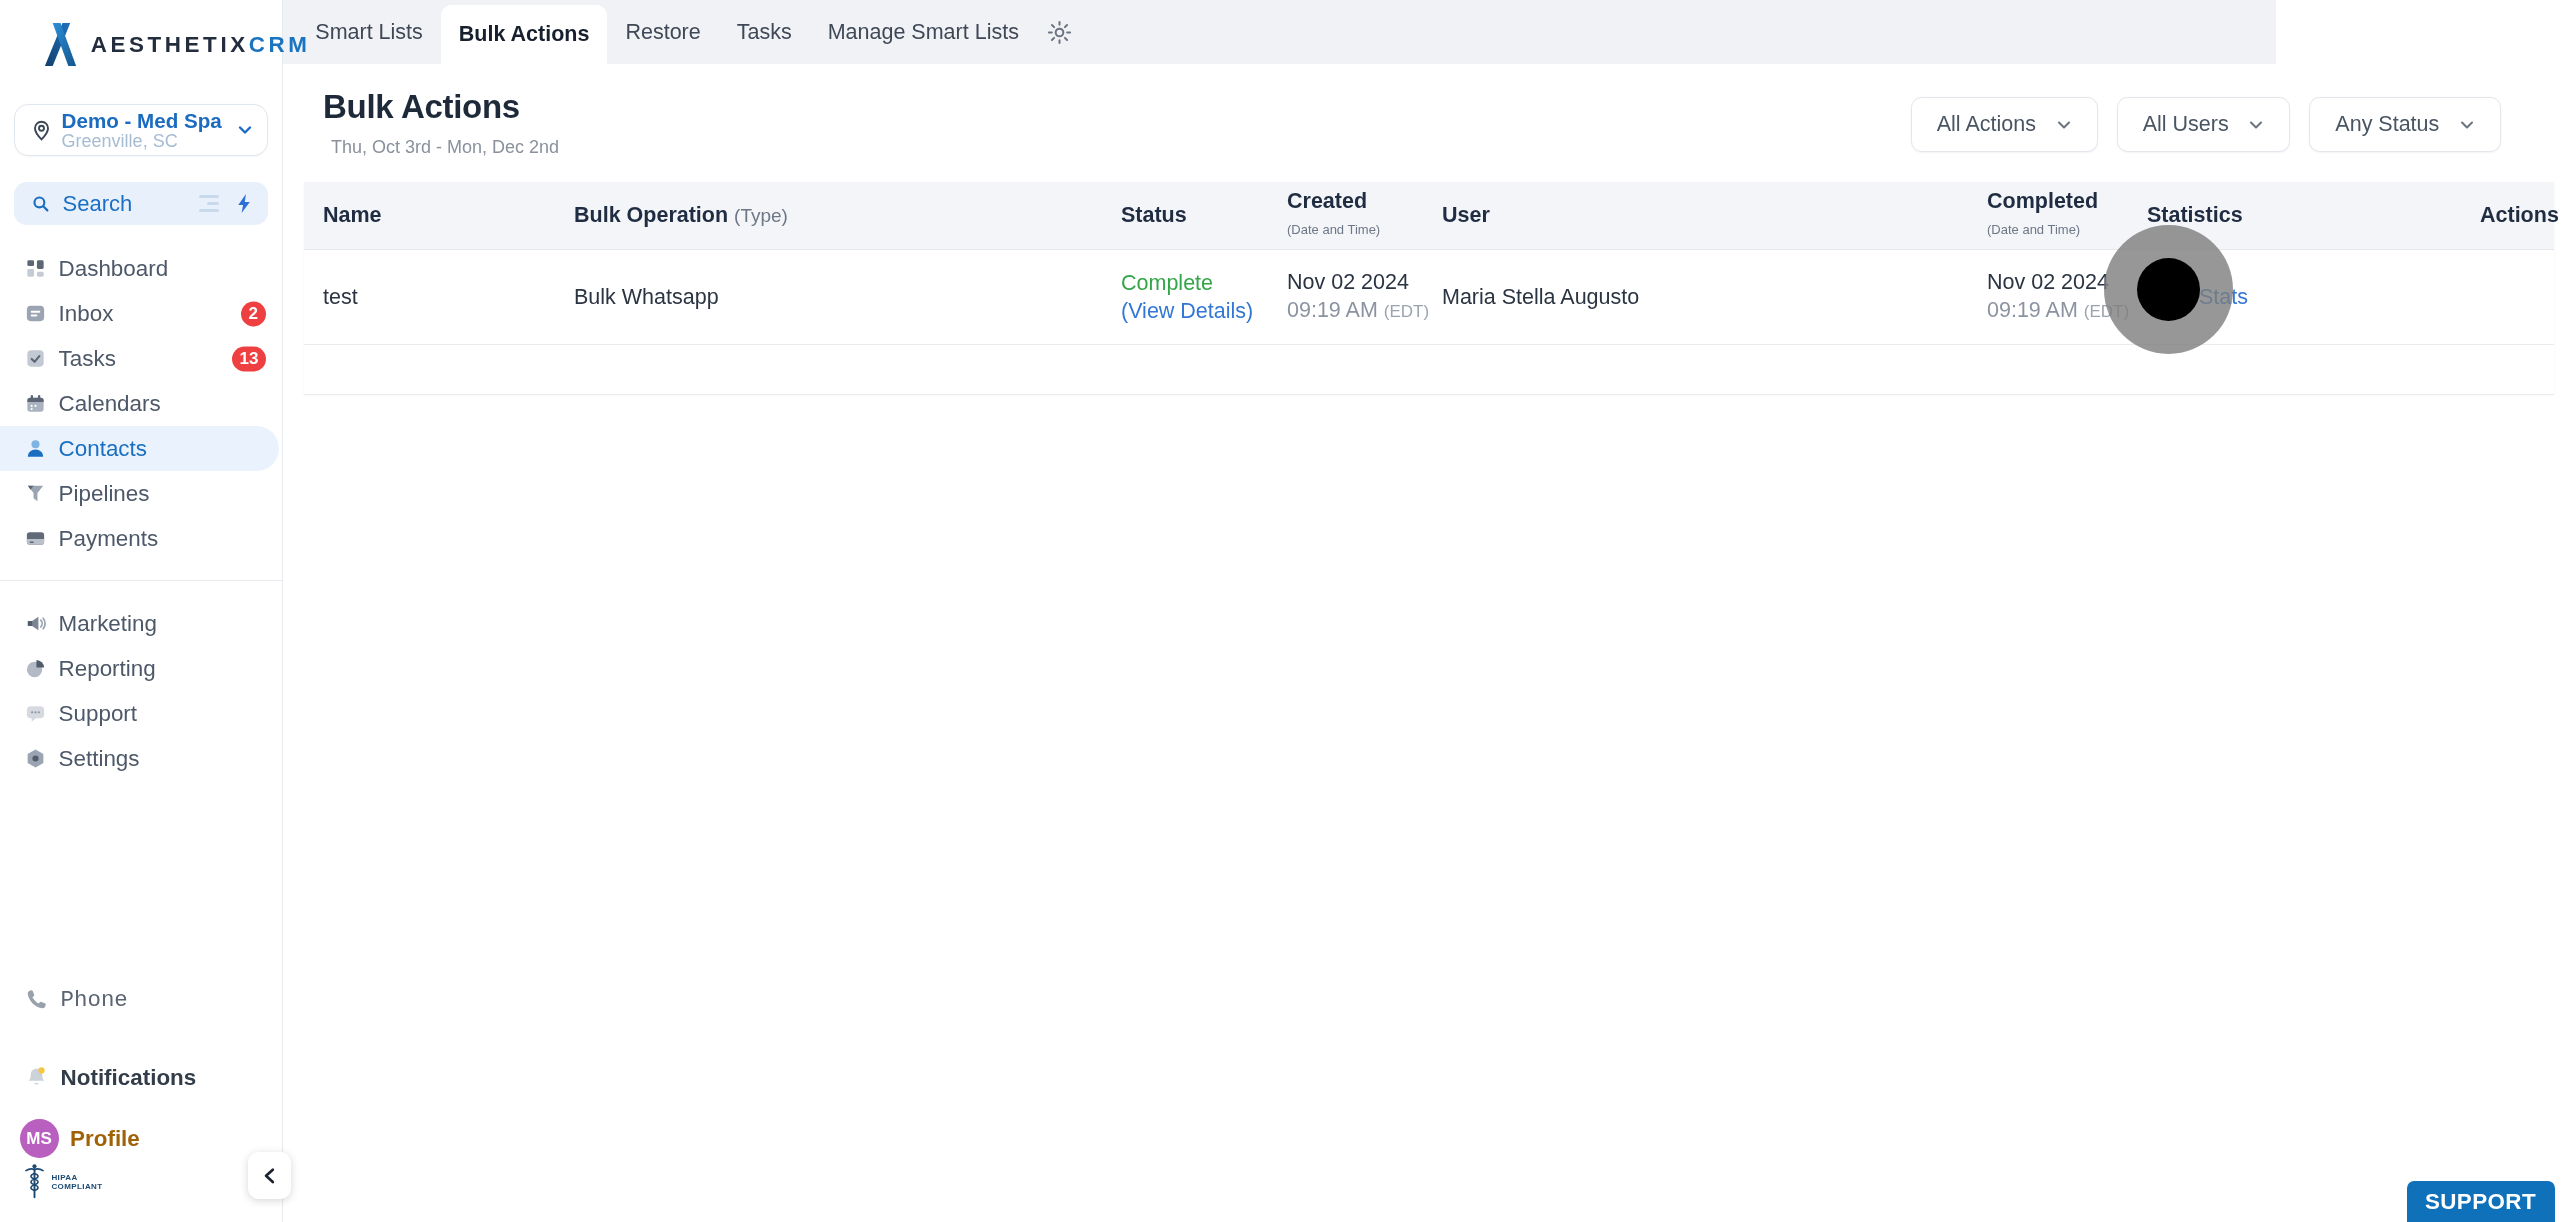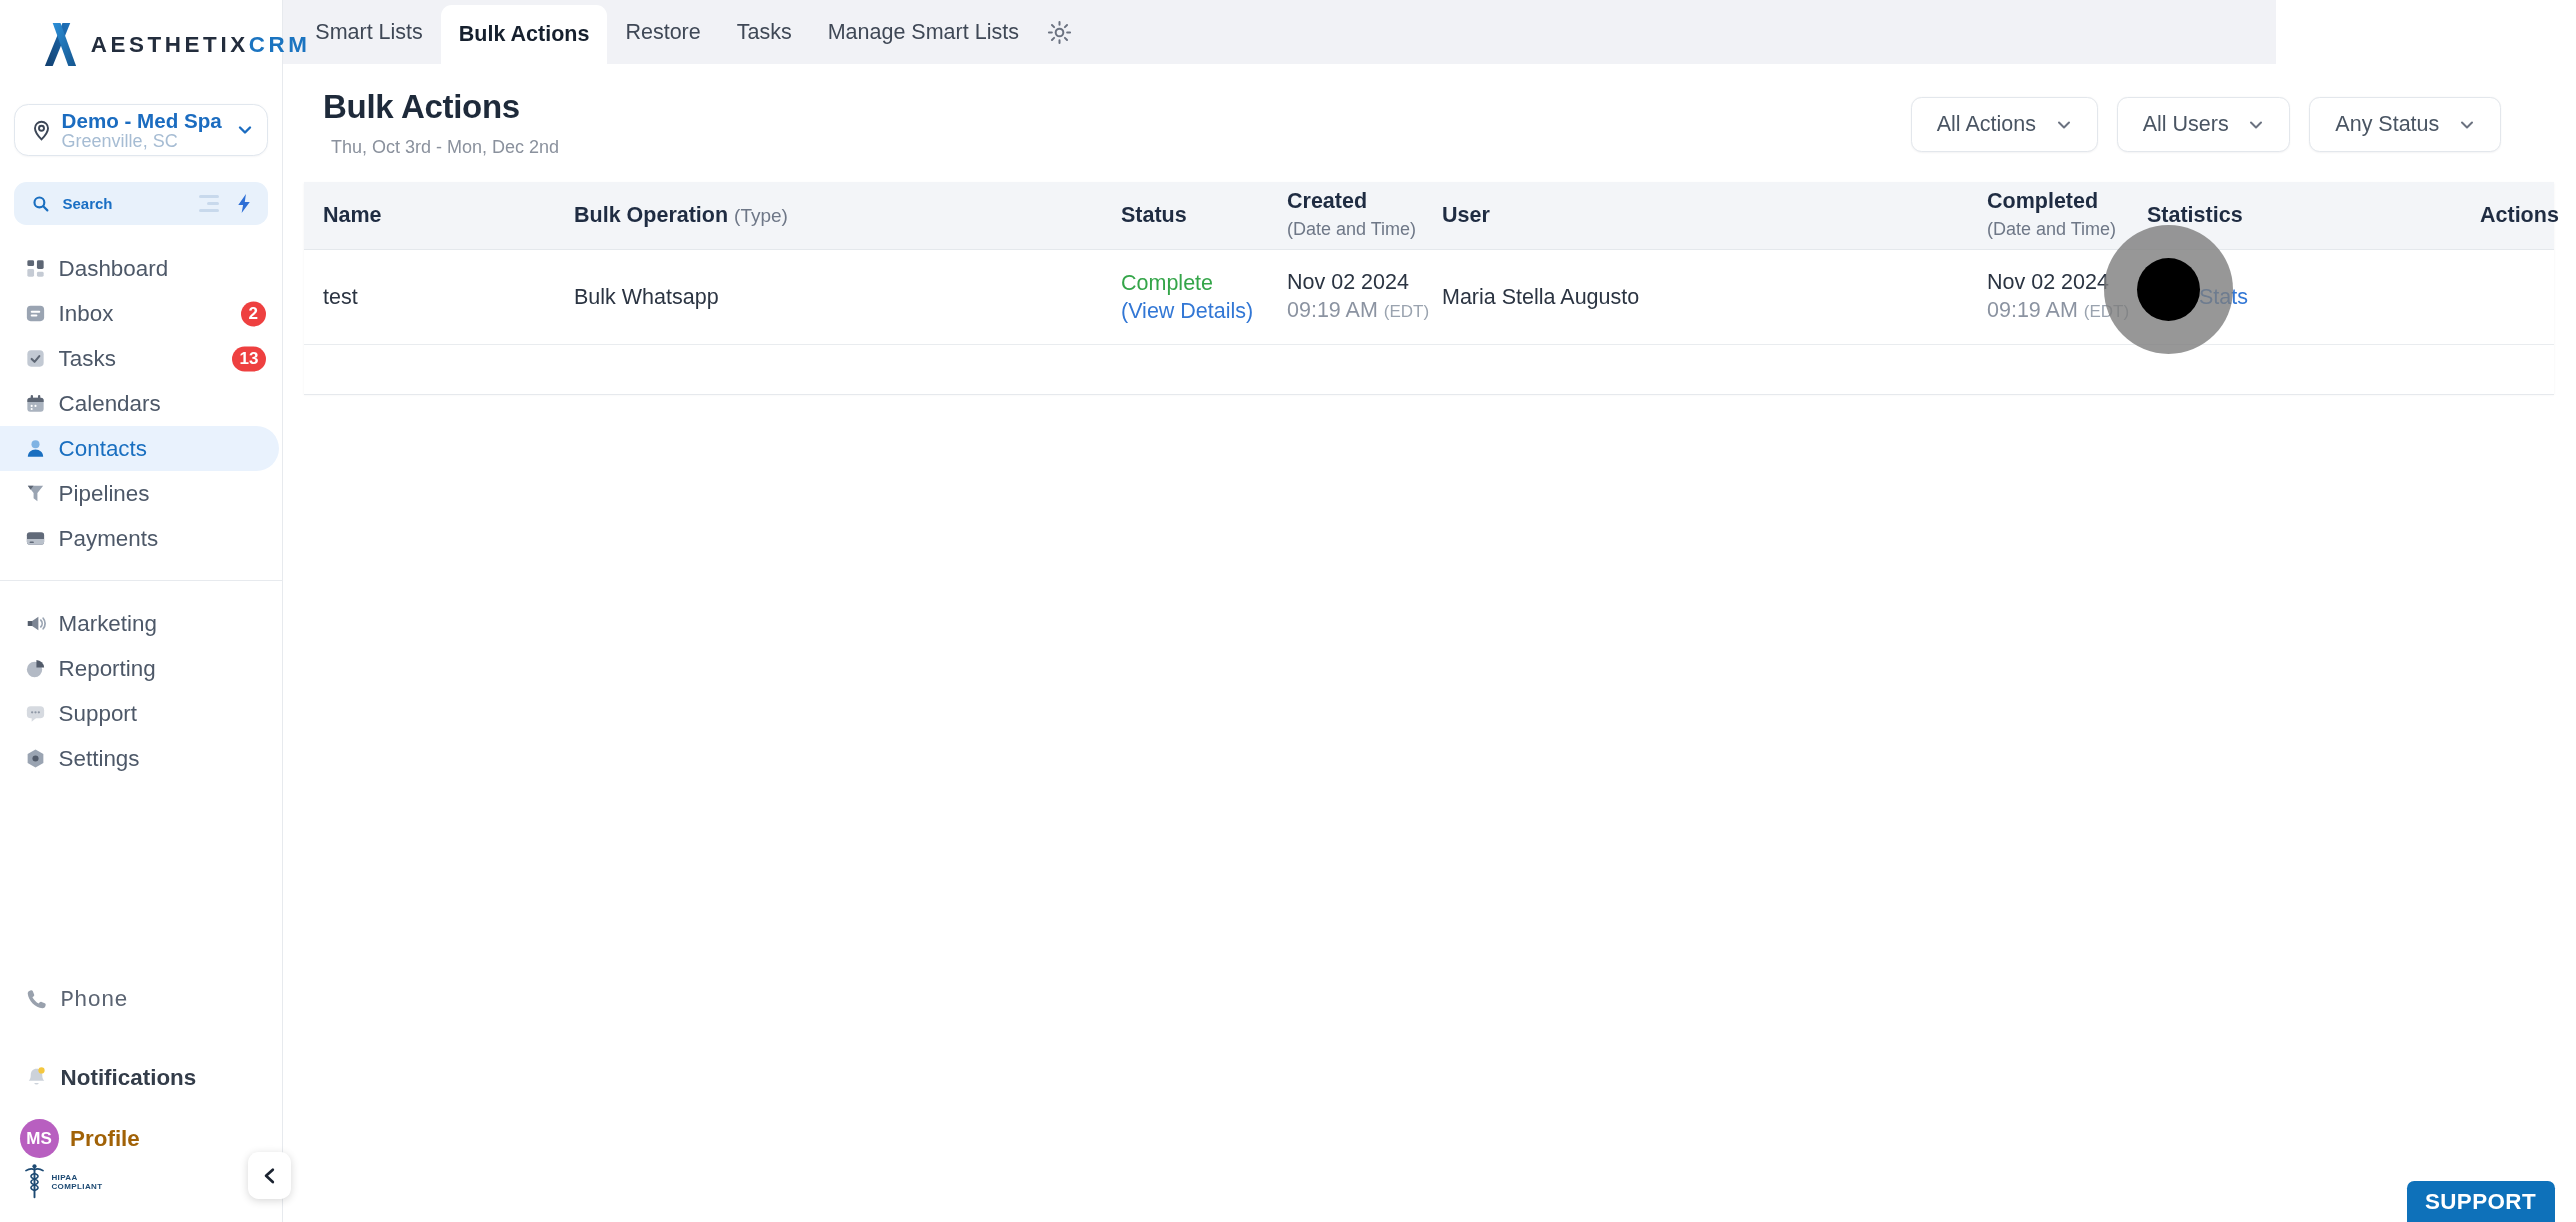--- a/index.html
+++ b/index.html
@@ -29,21 +29,21 @@
   .location-texts { flex:1; min-width:0; }
   .location-name { font-size:20.6px; font-weight:700; color:#1b6cc0; line-height:23px; }
   .location-city { font-size:18px; color:#a6bcd3; line-height:19.7px; }
   .location-card .chev { color:#1b6cc0; }
 
   .search-bar {
     position:absolute; left:14.3px; top:182px; width:254px; height:43px;
     background:#e8f1fb; border-radius:12.5px; display:flex; align-items:center;
     padding:0 12.5px 0 16px; gap:10.7px; cursor:pointer;
   }
-  .search-label { font-size:15px; font-weight:700; color:#1a6fc4; flex:1; }
+  .search-label { font-size:22px; font-weight:400; color:#1a6fc4; flex:1; }
   .speed-lines { display:flex; flex-direction:column; gap:4.5px; align-items:flex-end; margin-right:3.6px; }
   .speed-lines i { display:block; height:2.7px; border-radius:1.8px; background:#c8d9ec; }
   .speed-lines i:nth-child(1){width:19.7px;} .speed-lines i:nth-child(2){width:11.6px;} .speed-lines i:nth-child(3){width:19.7px;}
 
   .nav-group { position:absolute; left:0; width:280px; }
   .nav-item {
     height:45px; display:flex; align-items:center; padding-left:24px; gap:11.6px;
     font-size:22.4px; color:#4d5868; cursor:pointer; position:relative;
   }
   .nav-item .nicon { width:23px; height:23px; flex:0 0 23px; }
@@ -112,21 +112,21 @@
     border-bottom:0.9px solid #e6e9ed; box-shadow:0 0.9px 2.7px rgba(16,24,40,.05);
     background:#fff;
   }
   .tgrid {
     display:grid;
     grid-template-columns:251px 547px 166px 155px 545px 160px 333px 1fr;
     padding:0 21.5px 0 19px; align-items:center;
   }
   .thead { background:#f3f5f8; height:68px; border-bottom:0.9px solid #e4e8ec; }
   .th { font-size:21.5px; font-weight:700; color:#1f2c42; line-height:25px; }
-  .th .sub { display:block; font-size:18px; font-weight:400; color:#6e7787; margin-top:2.7px; }
+  .th .sub { display:block; font-size:13px; font-weight:400; color:#6e7787; margin-top:2.7px; }
   .th .sub-inline { font-size:19px; font-weight:400; color:#6e7787; }
   .trow { height:95px; border-bottom:0.9px solid #e9ecef; background:#fff; }
   .td { font-size:21.5px; color:#2b3442; line-height:28px; }
   .td .muted { color:#8b93a1; }
   .td .tz { font-size:17px; color:#9aa3af; }
   .link { color:#3277d5; cursor:pointer; }
   .status-complete { color:#34a549; }
   .stats-cell { padding-left:52px; }
   .table-spacer { height:49px; }
 

